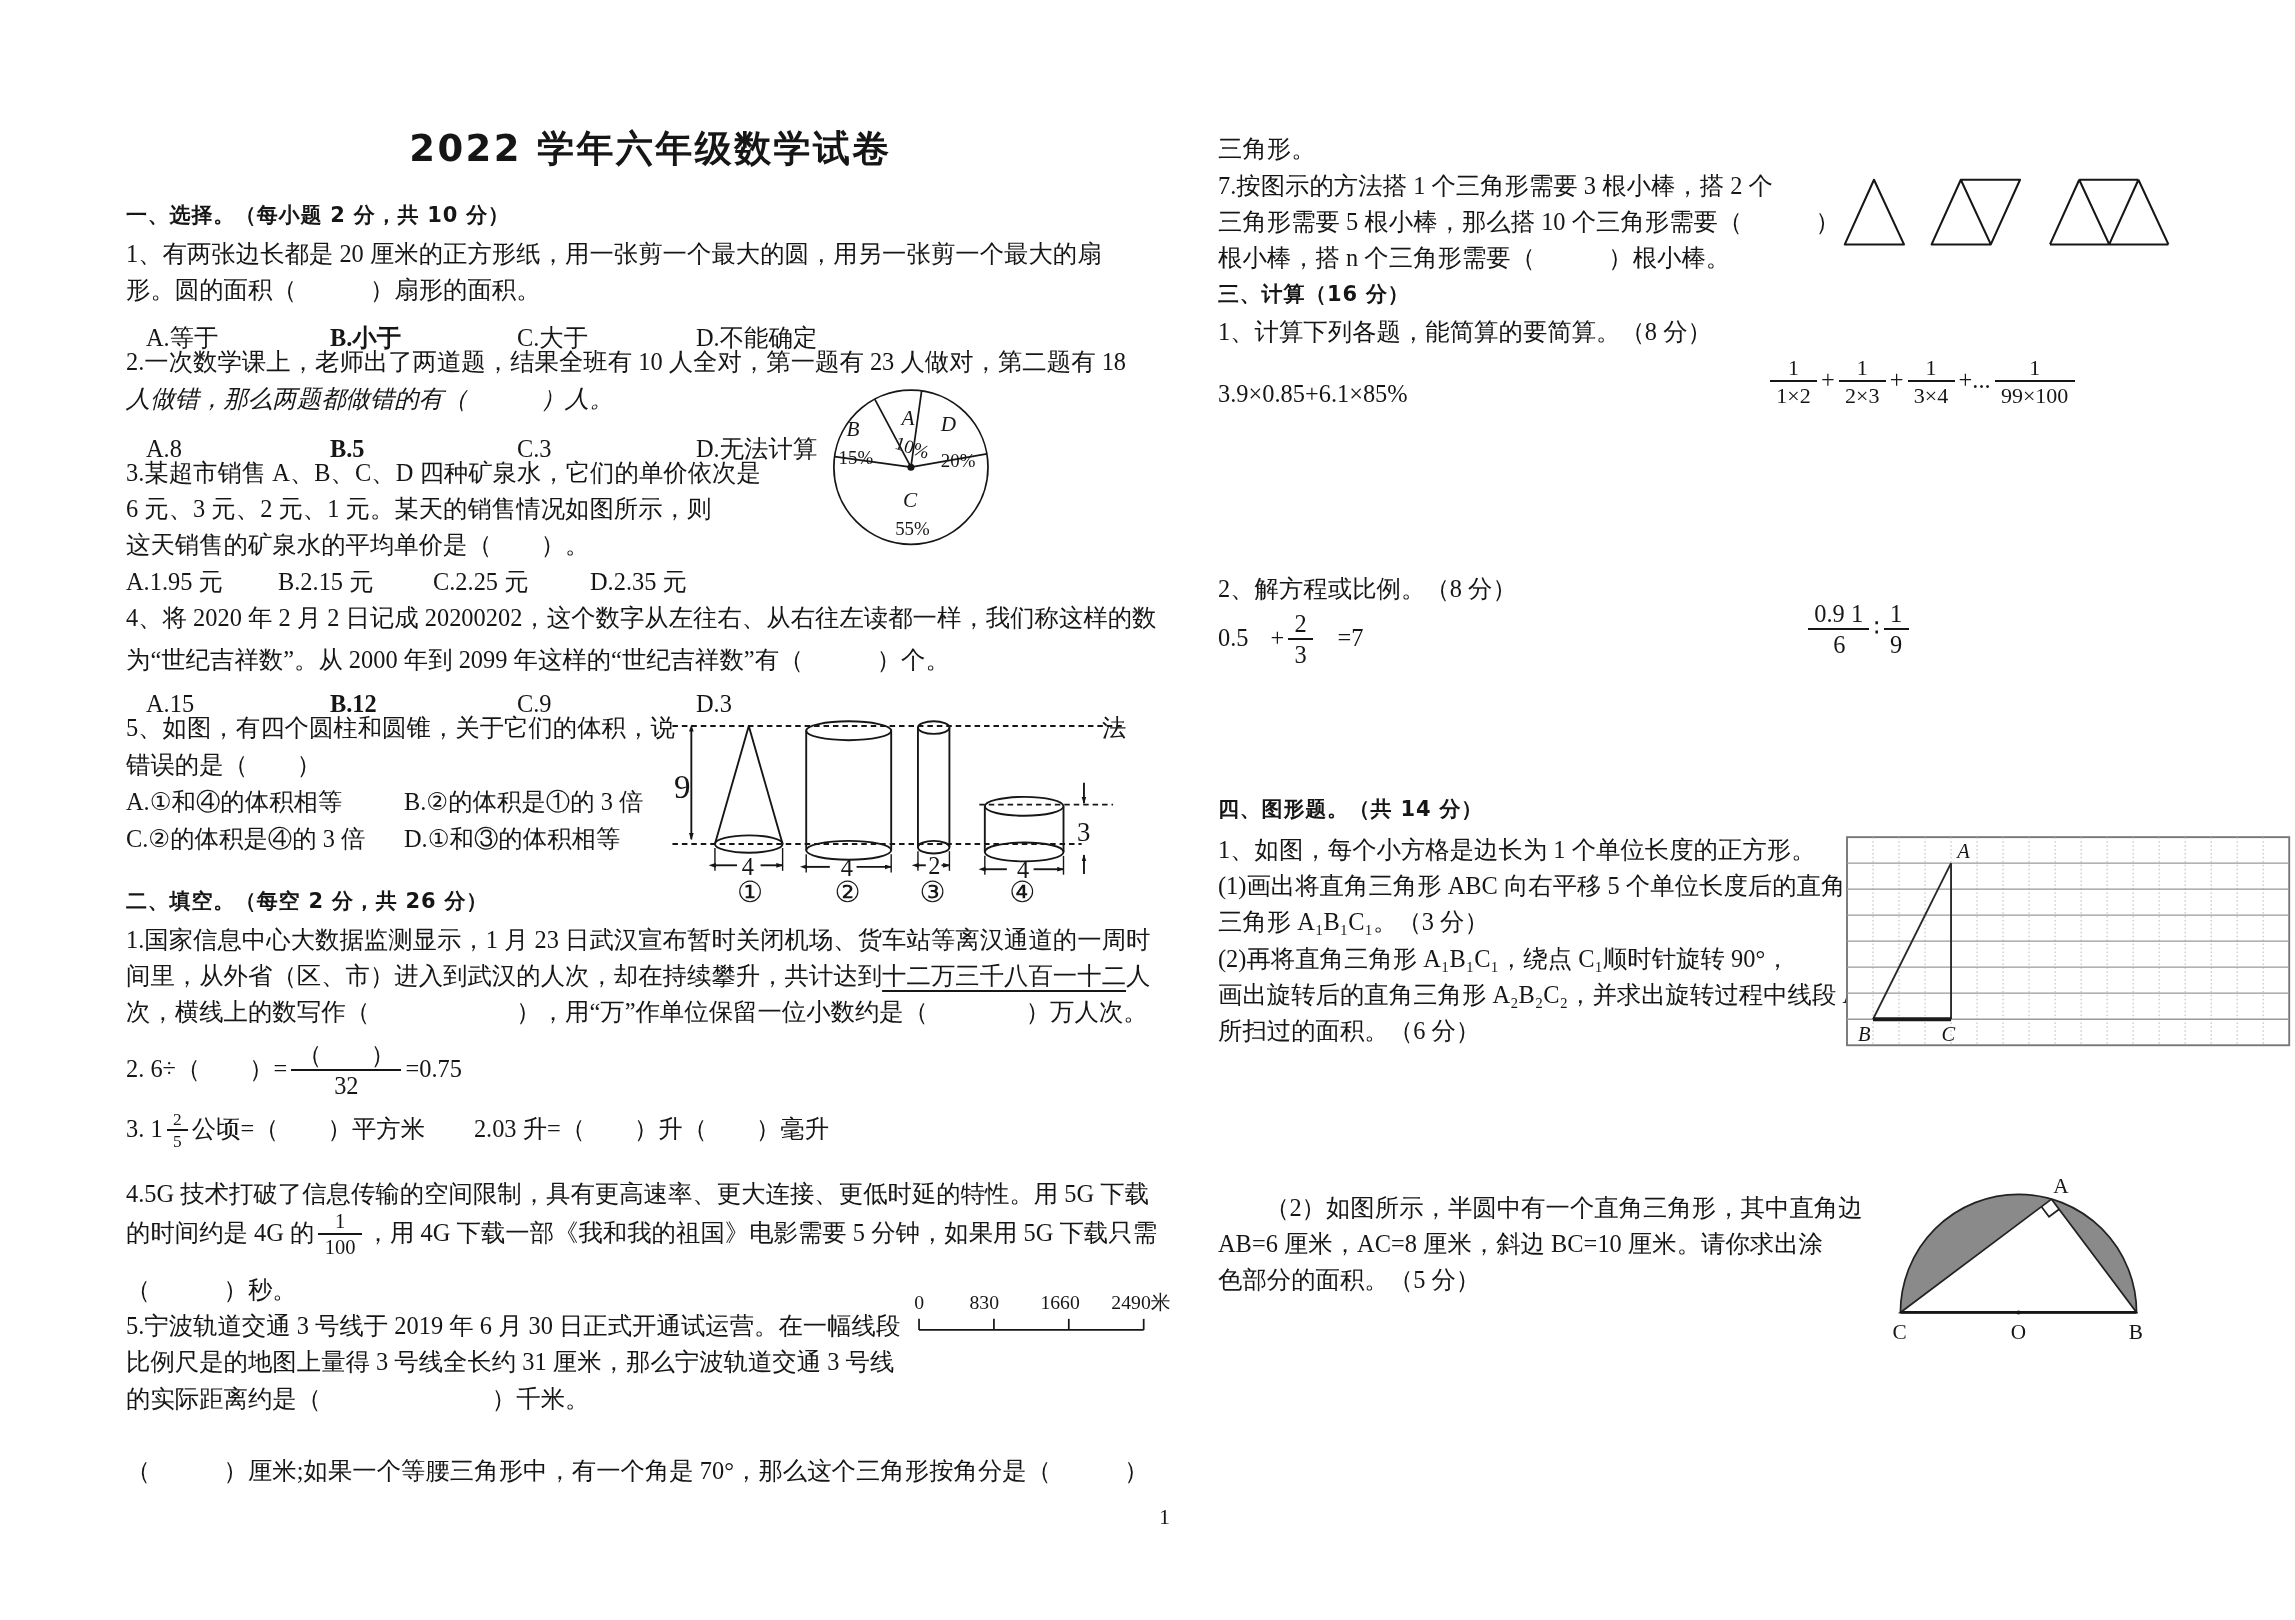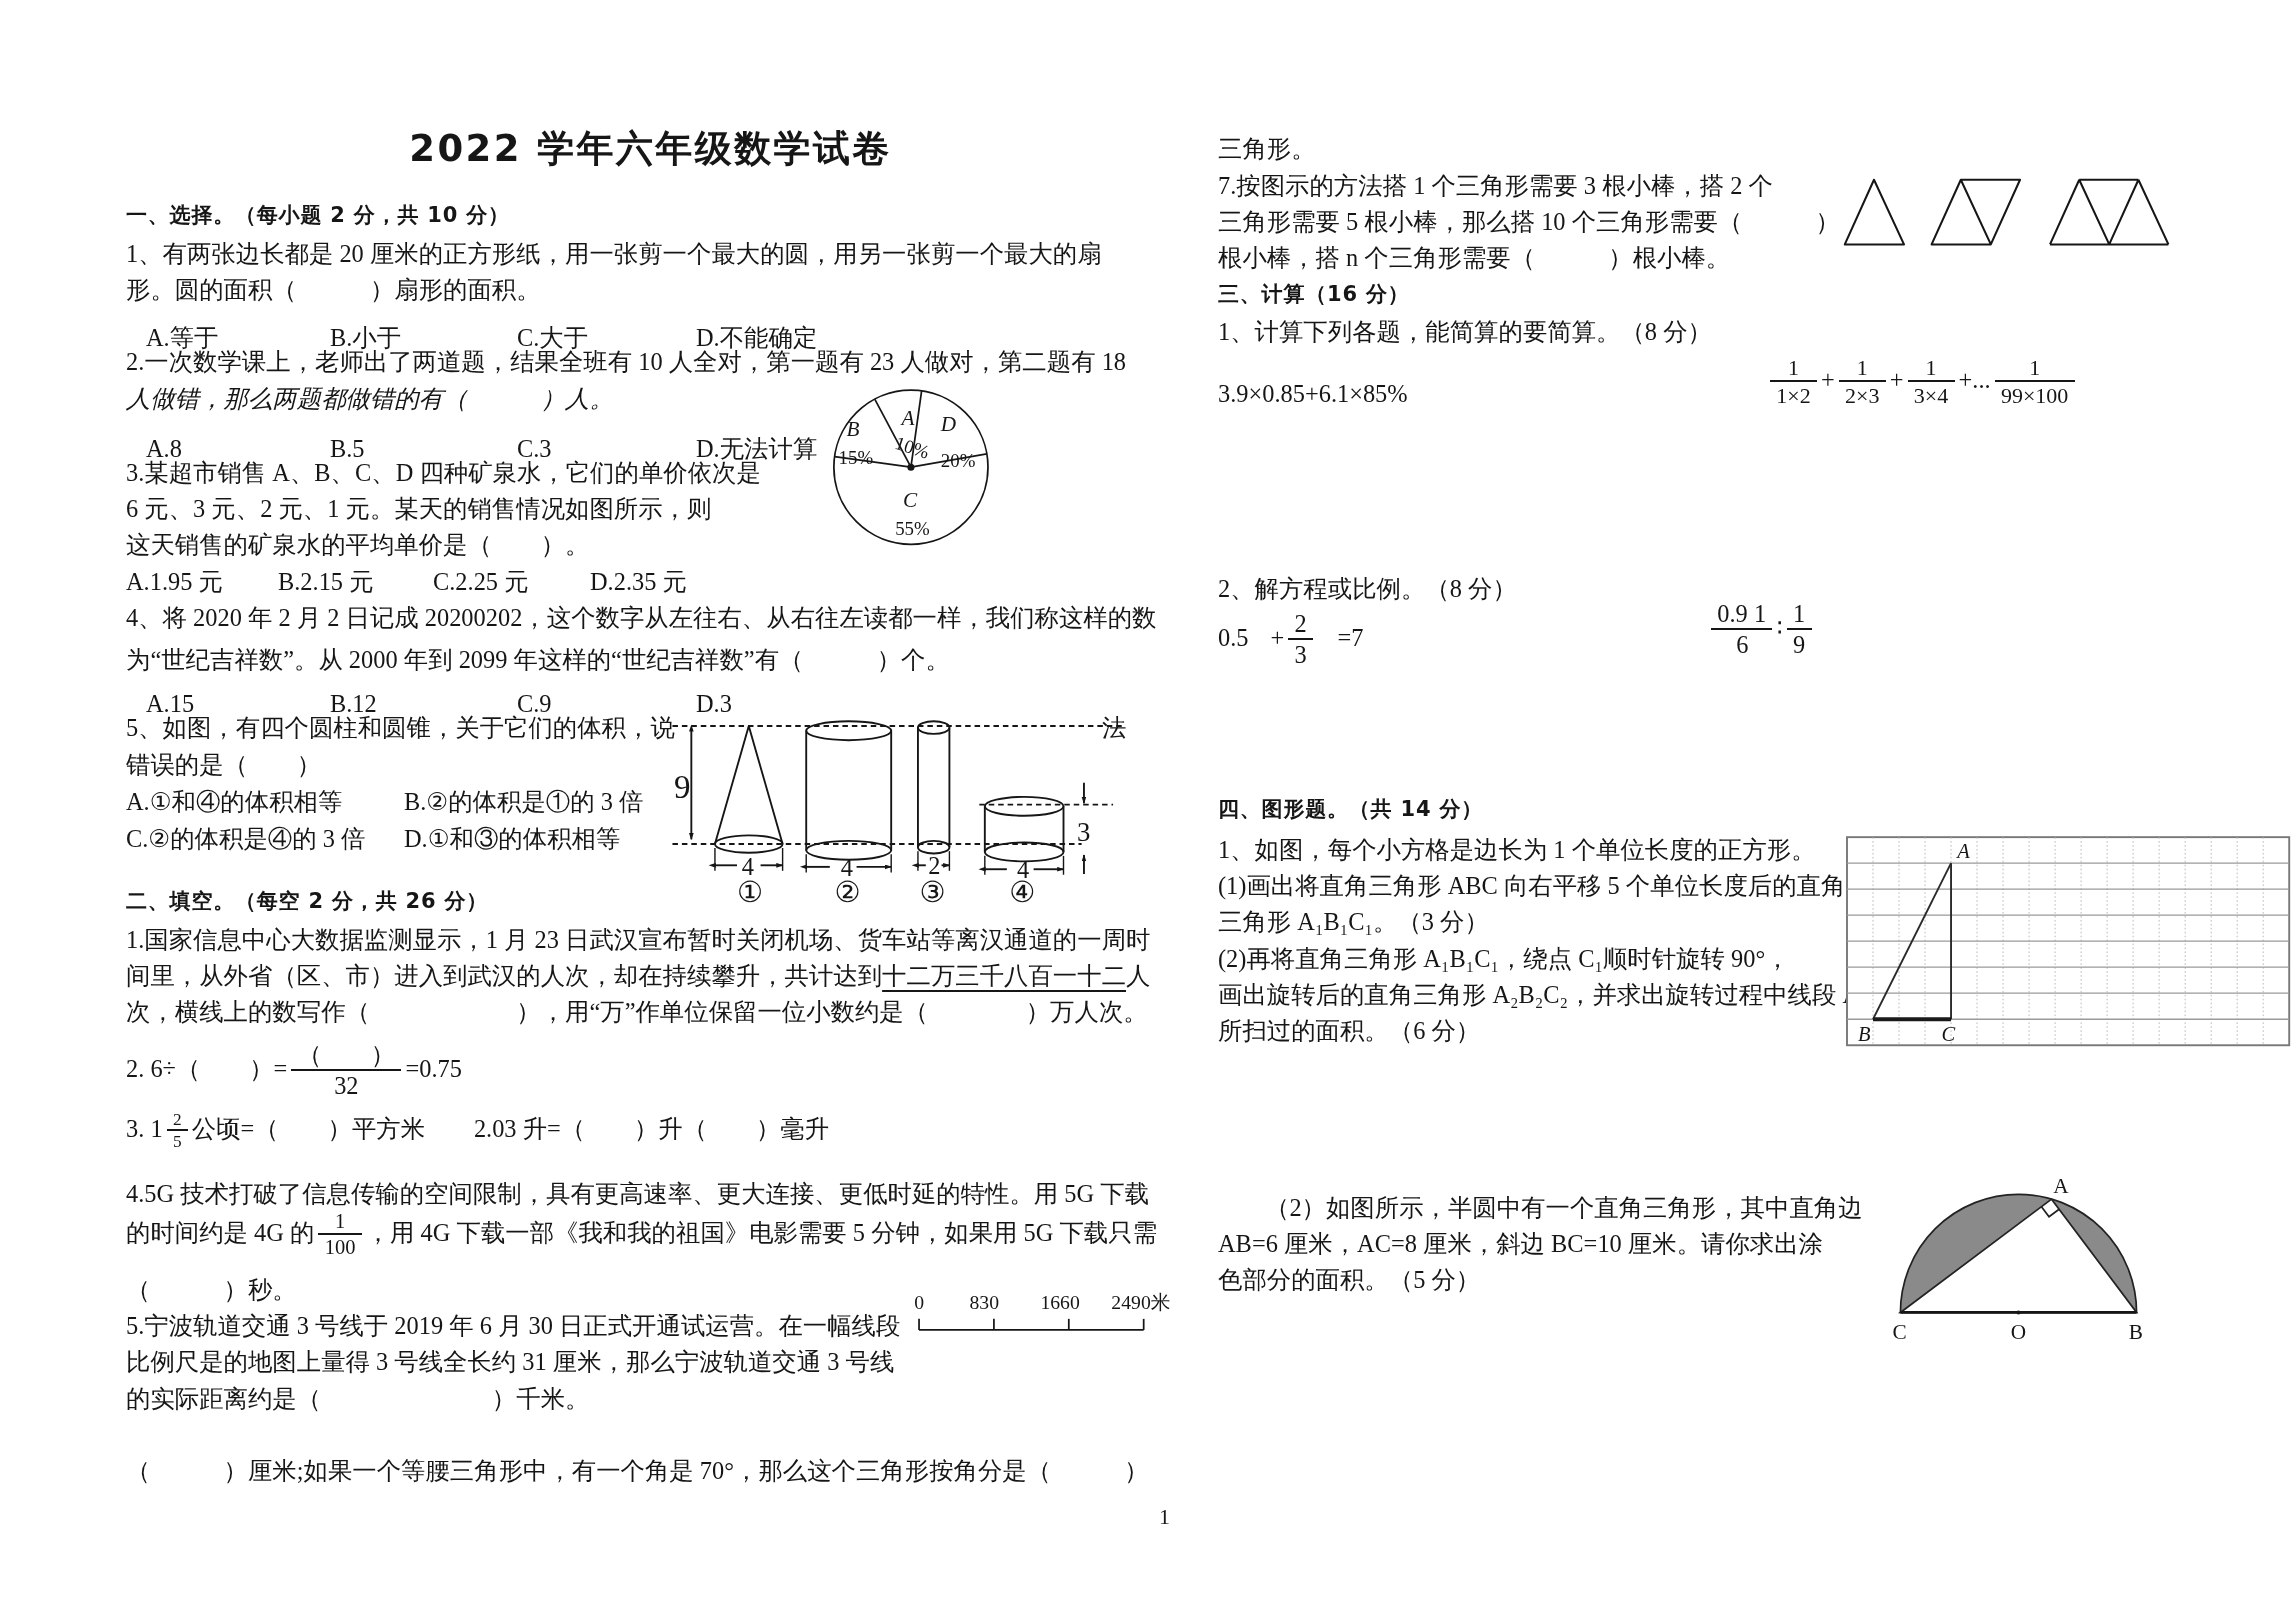--- a/index.html
+++ b/index.html
@@ -3,21 +3,21 @@
 <meta charset="utf-8">
 <style>
   html,body{margin:0;padding:0;background:#ffffff;}
   #page{position:relative;width:2295px;height:1620px;background:#ffffff;overflow:hidden;
         font-family:"Liberation Serif","DejaVu Serif",serif;color:#161616;}
   .t{position:absolute;white-space:nowrap;font-size:24.4px;line-height:33px;}
   .b{font-weight:bold;font-size:21px;font-family:"DejaVu Sans","Liberation Sans",sans-serif;letter-spacing:0.8px;}
   .title{font-weight:bold;font-size:37px;text-align:center;width:1049px;letter-spacing:2.4px;
          font-family:"DejaVu Sans","Liberation Sans",sans-serif;}
   .opts span{display:inline-block;}
-  .o4 span:nth-child(1){width:184px;} .o4 span:nth-child(2){width:187px;} .o4 span:nth-child(3){width:179px;margin-top:12px;}
+  .o4 span:nth-child(1){width:184px;} .o4 span:nth-child(2){width:187px;font-weight:bold;} .o4 span:nth-child(3){width:179px;margin-top:12px;}
   .o4b span:nth-child(1){width:152px;} .o4b span:nth-child(2){width:155px;} .o4b span:nth-child(3){width:157px;}
   .o2 span:nth-child(1){width:278px;}
   .frac{display:inline-block;text-align:center;vertical-align:middle;margin:0 4px;}
   .frac .fn{display:block;padding:0 6.3px;line-height:1.1;}
   .frac .fd{display:block;border-top:2.4px solid #161616;padding:0 6.3px;line-height:1.25;}
   .fr .fd{text-align:right;padding-right:24px;}
   .f26{font-size:20.5px;} .f28{font-size:22px;} .f22{font-size:17.3px;}
   .u{text-decoration:underline;text-underline-offset:5.5px;}
   .pagenum{font-size:22px;}
   svg{position:absolute;overflow:visible;}
@@ -218,21 +218,21 @@
   <div class="t" style="left:1766px;top:356px;">
     <span class="frac f28"><span class="fn">1</span><span class="fd">1×2</span></span><span>+</span><span class="frac f28"><span class="fn">1</span><span class="fd">2×3</span></span><span>+</span><span class="frac f28"><span class="fn">1</span><span class="fd">3×4</span></span><span>+...</span><span class="frac f28"><span class="fn">1</span><span class="fd">99×100</span></span>
   </div>
 
   <div class="t" style="left:1218px;top:572px;">2、解方程或比例。（8 分）</div>
 
   <div class="t" style="left:1218px;top:611px;">
     <span>0.5</span><span style="margin-left:22px;">+</span><span class="frac"><span class="fn">2</span><span class="fd">3</span></span><span style="margin-left:20.5px;">=7</span>
   </div>
 
-  <div class="t" style="left:1707px;top:601px;">
+  <div class="t" style="left:1804px;top:601px;">
     <span class="frac fr"><span class="fn">0.9 1</span><span class="fd">6</span></span><span>∶</span><span class="frac"><span class="fn">1</span><span class="fd">9</span></span>
   </div>
 
   <div class="t b" style="left:1218px;top:793px;">四、图形题。（共 14 分）</div>
   <div class="t" style="left:1218px;top:833px;">1、如图，每个小方格是边长为 1 个单位长度的正方形。</div>
   <div class="t" style="left:1218px;top:869px;">(1)画出将直角三角形 ABC 向右平移 5 个单位长度后的直角</div>
   <div class="t" style="left:1218px;top:905px;">三角形 A₁B₁C₁。（3 分）</div>
   <div class="t" style="left:1218px;top:942px;">(2)再将直角三角形 A₁B₁C₁，绕点 C₁顺时针旋转 90°，</div>
   <div class="t" style="left:1218px;top:978px;">画出旋转后的直角三角形 A₂B₂C₂，并求出旋转过程中线段 A₁C₁</div>
   <div class="t" style="left:1218px;top:1014px;">所扫过的面积。（6 分）</div>

